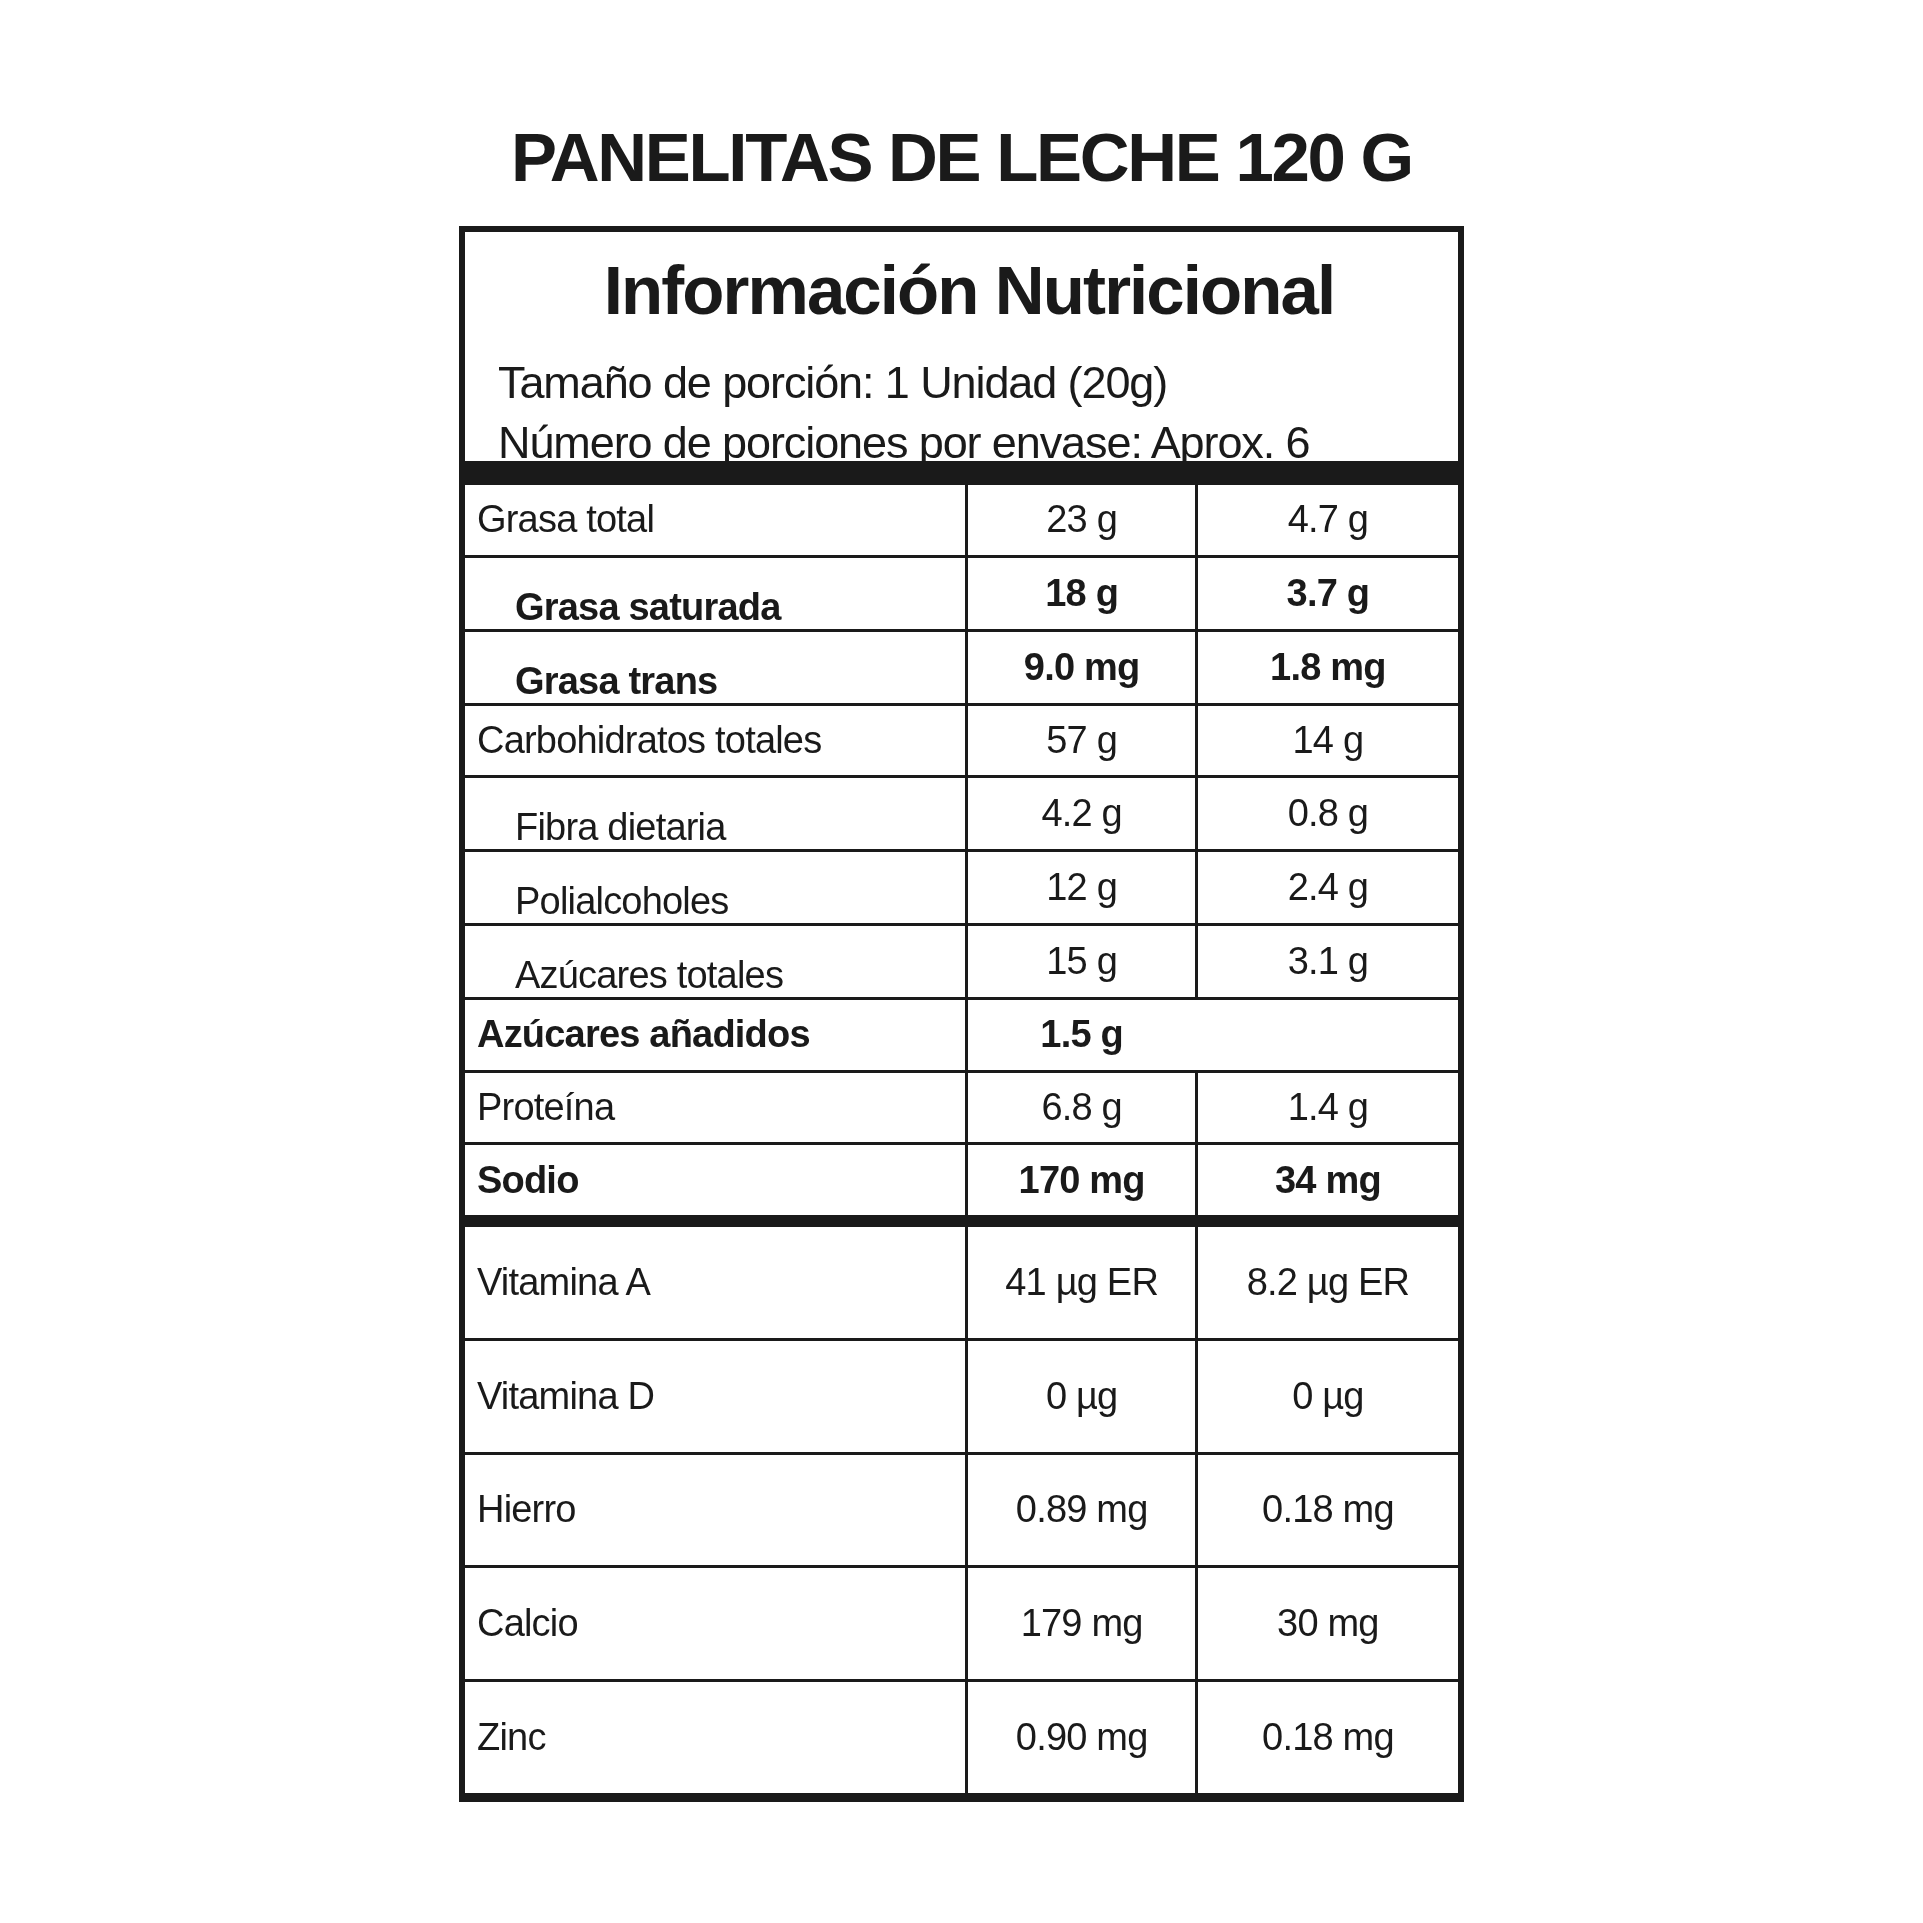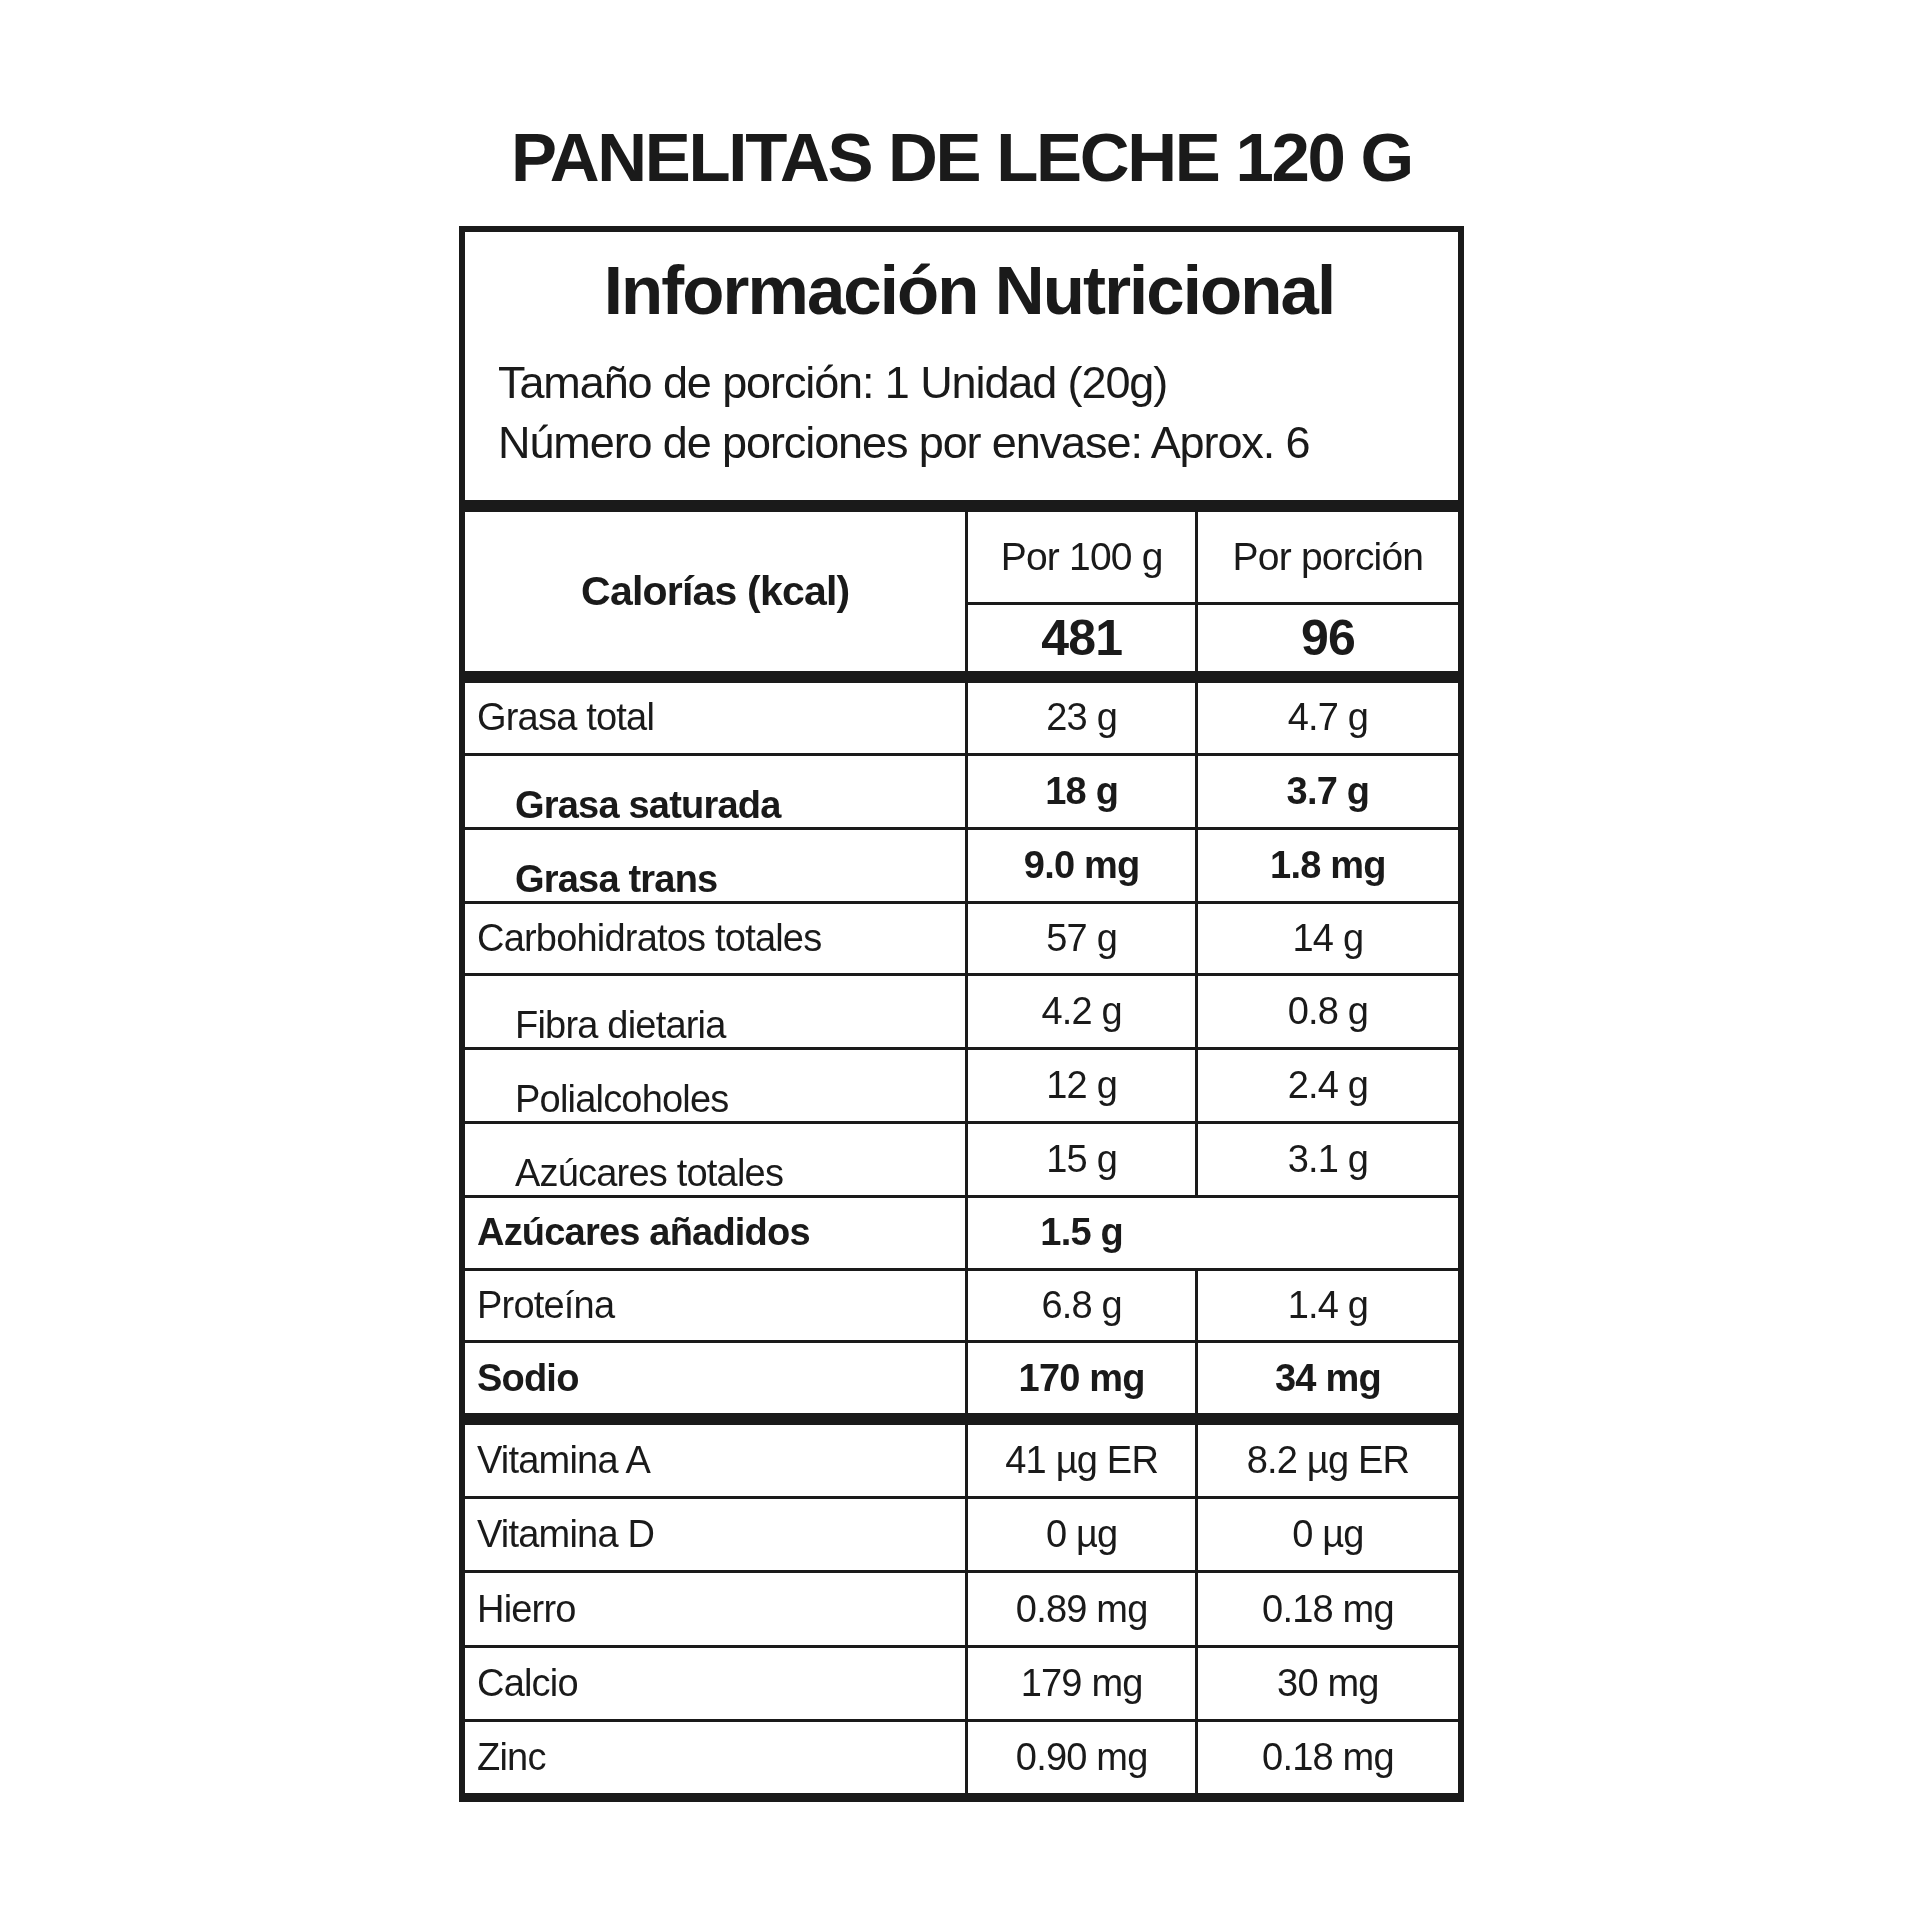--- a/index.html
+++ b/index.html
@@ -16,21 +16,21 @@
     letter-spacing:-2.3px; line-height:1.2; white-space:nowrap;
   }
   .panel {
     position:absolute; left:459px; top:226px;
     width:1005px; height:1576px;
     border:6.8px solid #1a1a1a; border-bottom-width:9.8px;
     box-sizing:border-box;
     display:flex; flex-direction:column;
     background:#ffffff;
   }
-  .panel-header { height:268px; box-sizing:border-box; padding:6px 18px 0 33px; overflow:hidden; }
+  .panel-header { height:229px; box-sizing:border-box; padding:6px 18px 0 33px; overflow:hidden; }
   .panel-title {
     font-size:69px; font-weight:bold; text-align:center;
     letter-spacing:-1.9px; margin:7.5px 0 18px; line-height:1.3;
     white-space:nowrap;
   }
   .serving-line { font-size:45px; letter-spacing:-1.1px; line-height:1.32; white-space:nowrap; }
   .bar { height:12px; background:#1a1a1a; flex:none; }
   .cal-grid {
     height:159px; flex:none;
     display:grid;
@@ -87,27 +87,20 @@
 <div class="panel">
 
   <div class="panel-header">
     <div class="panel-title">Información Nutricional</div>
     <div class="serving-line">Tamaño de porción: 1 Unidad (20g)</div>
     <div class="serving-line">Número de porciones por envase: Aprox. 6</div>
   </div>
 
   <div class="bar"></div>
 
-  <div class="cal-grid">
-    <div class="cal-label">Calorías (kcal)</div>
-    <div class="cal-colhead c2r1">Por 100 g</div>
-    <div class="cal-colhead c3r1">Por porción</div>
-    <div class="cal-value c2r2">481</div>
-    <div class="cal-value c3r2">96</div>
-  </div>
 
   <div class="bar"></div>
 
   <div class="rows-section">
 
     <div class="n-row">
       <div class="n-label">Grasa total</div>
       <div class="n-val">23 g</div>
       <div class="n-val">4.7 g</div>
     </div>

